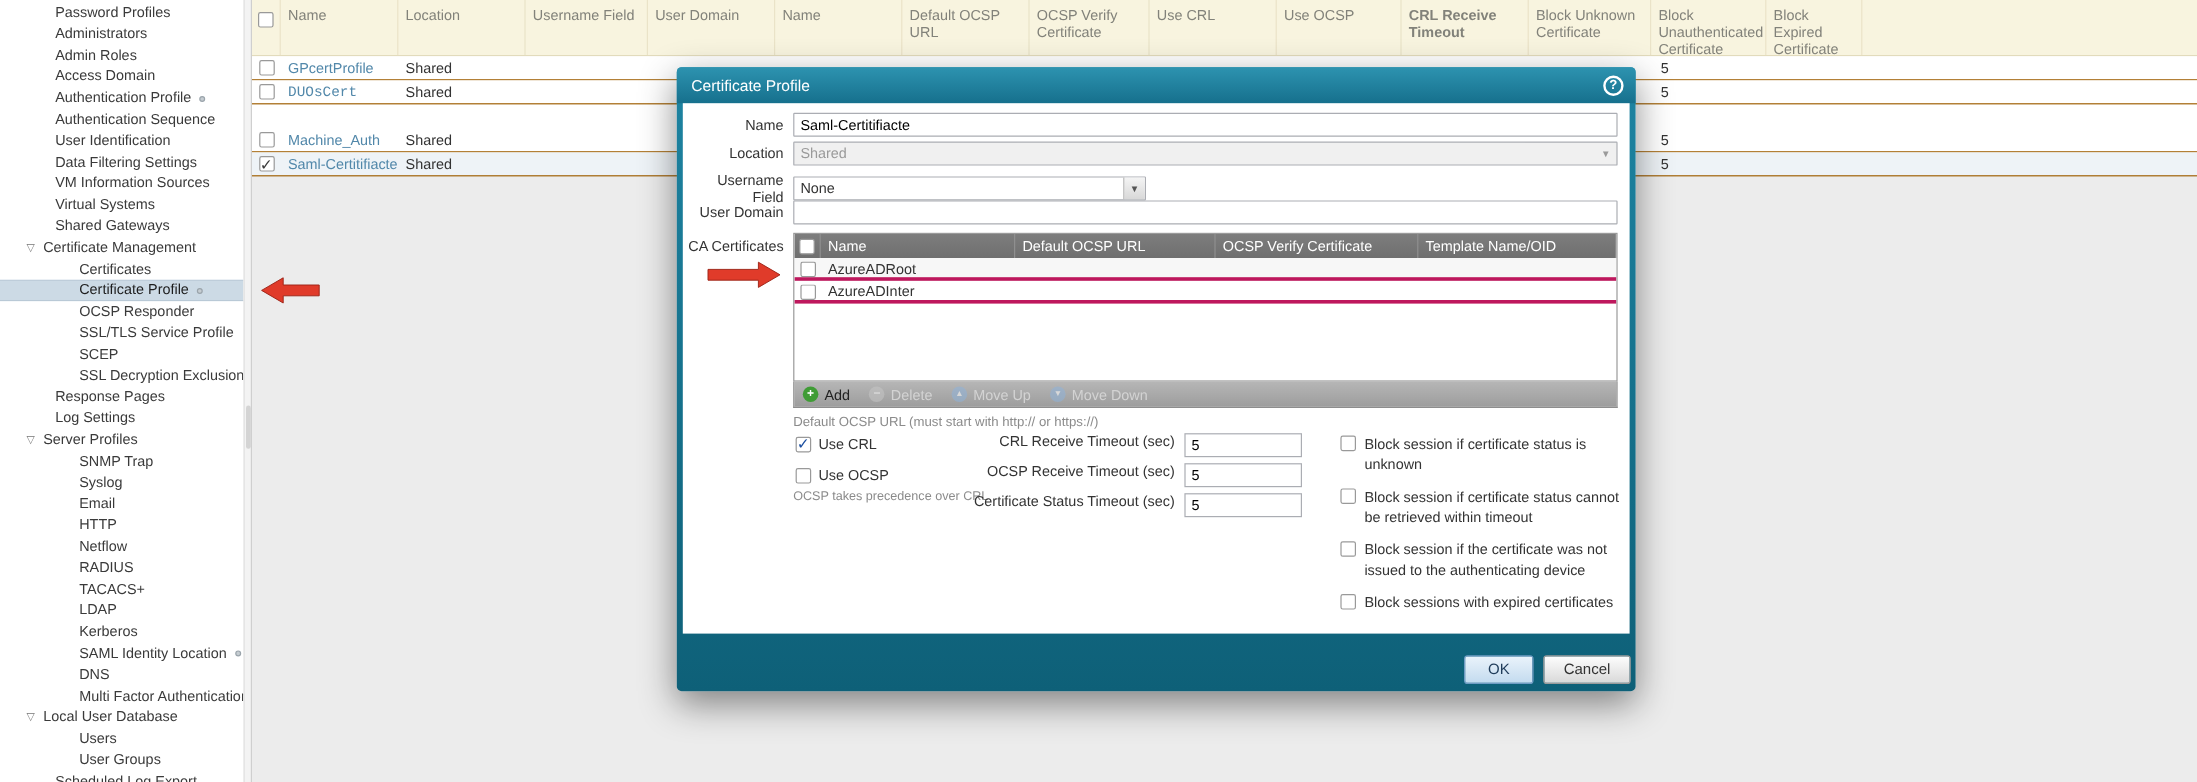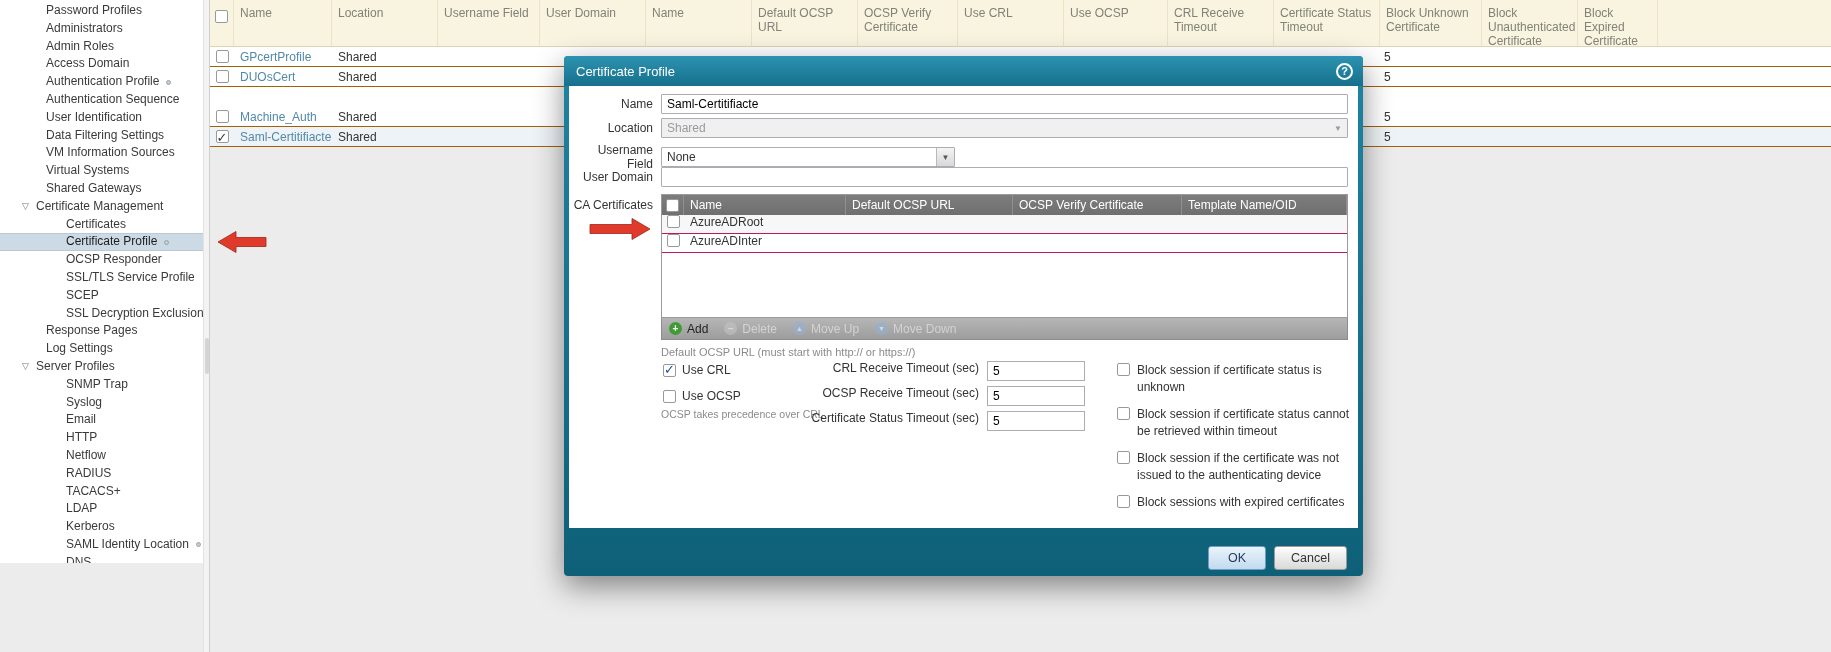--- a/index.html
+++ b/index.html
@@ -22,62 +22,62 @@
   .link{color:var(--link-blue);cursor:pointer}
 
   
   .cb{width:13px;height:13px;border:1px solid #999;background:#fff;display:inline-block;
       position:relative;border-radius:2px;flex:0 0 13px;cursor:pointer}
   .cb.checked::after{content:"\2713";position:absolute;left:0;top:-3px;font-size:13px;
       font-weight:bold;color:var(--check-blue)}
   .cb.dark.checked::after{color:#3a3a3a}
 
   
-  .sidebar{position:absolute;left:0;top:0;width:203px;height:563px;background:#fff;z-index:2;overflow:hidden;padding-top:2px}
+  .sidebar{position:absolute;left:0;top:0;width:203px;height:652px;background:#fff;z-index:2;overflow:hidden;padding-top:2px}
   .sb-item{height:17.8px;line-height:17.8px;display:flex;align-items:center;white-space:nowrap;
       color:#3a3a3a;cursor:pointer;overflow:hidden}
   .indent0{padding-left:22px}.indent1{padding-left:46px}.indent2{padding-left:66px}
   .expander{width:14px;font-size:9px;color:#777;flex:0 0 14px}
   .sb-item.selected{background:var(--sidebar-selected-bg);box-shadow:inset 0 1px 0 #b9c9d6,inset 0 -1px 0 #b9c9d6;color:#1d1d1d}
   .sb-dot{width:5px;height:5px;border-radius:50%;background:#c6cdd2;border:1px solid #9aa4ab;margin-left:7px;flex:0 0 5px}
   .side-rail{position:absolute;left:203px;top:0;width:7px;height:652px;background:#f3f3f3;
       border-right:1px solid #cfcfcf;border-left:1px solid #e2e2e2;z-index:3}
   .side-rail .grip{position:absolute;left:1px;top:338px;width:4px;height:36px;background:#d4d4d4;border-radius:2px}
 
   
   .dialog{position:absolute;left:564px;top:56px;width:799px;height:520px;z-index:10;border-radius:4px;
       background:linear-gradient(var(--accent-teal),var(--accent-teal-dark));box-shadow:0 10px 30px rgba(0,0,0,.45)}
   .dlg-header{height:30px;display:flex;align-items:center;padding:0 10px 0 12px;color:#fff;font-size:13px;
       border-radius:4px 4px 0 0;background:linear-gradient(#2d93b0,#16708d)}
   .dlg-title{flex:1}
   .help{width:17px;height:17px;border:2px solid #fff;border-radius:50%;display:flex;align-items:center;
       justify-content:center;font-size:11px;font-weight:bold;color:#fff;cursor:pointer}
   .dlg-content{position:absolute;left:5px;right:5px;top:30px;height:442px;background:#fff;overflow:hidden}
   .dlg-band{position:absolute;left:0;right:0;bottom:0;height:36px;display:flex;align-items:center;
-      justify-content:flex-end;gap:8px;padding-right:16px}
+      justify-content:flex-end;gap:8px;padding-right:4px}
 
   .frow{position:absolute;left:0;display:flex;align-items:center}
   .r-name{top:8px}.r-loc{top:32px}.r-user{top:57px}.r-dom{top:81px}
   .flabel{width:92px;text-align:right;padding-right:8px;color:#333;flex:0 0 92px}
   .input{height:20px;border:1px solid #abadb3;font-size:12px;padding:0 5px;color:#000;
       font-family:inherit;background:#fff;border-radius:1px}
   .w-full{width:687px}
   .loc-wrap{display:flex;align-items:center;justify-content:space-between;background:#f0f0f0;color:#9a9a9a}
   .dd-arrow{font-size:8px;color:#9a9a9a}
   .combo{width:294px;height:20px;border:1px solid #abadb3;display:flex;align-items:center;background:#fff;border-radius:1px;cursor:pointer}
   .combo>span:first-child{flex:1;padding:0 5px}
   .combo-btn{width:18px;height:18px;border-left:1px solid #b9b9b9;background:linear-gradient(#f4f4f4,#d8d8d8);
       display:flex;align-items:center;justify-content:center;font-size:8px;color:#555}
 
   .ca-label{position:absolute;left:0;top:112px}
   .ca-table{position:absolute;left:92px;top:108px;width:687px;height:124px;border:1px solid #9a9a9a;background:#fff;overflow:hidden}
   .ca-head{display:flex;height:20px;background:linear-gradient(#7d7d7d,var(--ca-header-bg));color:#fff}
   .ca-th{flex:0 0 auto;padding:3px 6px 0;border-right:1px solid #8f8f8f;overflow:hidden;cursor:pointer}
   .ca-cbcell{display:flex;align-items:center;justify-content:center;padding:0}
-  .ca-row{display:flex;height:19px;align-items:flex-start;border-bottom:1px solid #be185d}
+  .ca-row{display:flex;height:19px;align-items:flex-end;border-bottom:3px solid #be185d}
   .ca-row:first-child{background:#f7f7f7}
   .ca-td{flex:0 0 auto;padding:0 6px;overflow:hidden;white-space:nowrap}
 
   .tb{position:absolute;left:92px;top:232px;width:687px;height:22px;display:flex;align-items:center;gap:16px;
       padding:0 7px;background:linear-gradient(#b6b6b6,var(--toolbar-bg));border:1px solid #8d8d8d;border-top:none}
   .tb-item{display:flex;align-items:center;gap:5px;color:#222;cursor:pointer}
   .tb-item.disabled{color:#d3d3d3;cursor:default}
   .tb-icon{width:13px;height:13px;border-radius:50%;color:#fff;font-size:10px;line-height:13px;text-align:center;font-weight:bold}
   .icon-plus{background:#3f9c35}
   .icon-minus{background:#c6c6c6}
@@ -122,22 +122,21 @@
         </div>
         <div class="th" style="width: 98px;">Name</div>
         <div class="th" style="width: 106px;">Location</div>
         <div class="th" style="width: 102px;">Username Field</div>
         <div class="th" style="width: 106px;">User Domain</div>
         <div class="th" style="width: 106px;">Name</div>
         <div class="th" style="width: 106px;">Default OCSP URL</div>
         <div class="th" style="width: 100px;">OCSP Verify Certificate</div>
         <div class="th" style="width: 106px;">Use CRL</div>
         <div class="th" style="width: 104px;">Use OCSP</div>
-        <div class="th" style="width: 106px;">CRL Receive Timeout</div>
-        <div class="th" style="width: 106px;">Certificate Status Timeout</div>
+        <div class="th" style="width: 106px; font-weight: bold;">CRL Receive Timeout</div>
         <div class="th" style="width: 102px;">Block Unknown Certificate</div>
         <div class="th" style="width: 96px;">Block Unauthenticated Certificate</div>
         <div class="th" style="width: 80px;">Block Expired Certificate</div>
       </div>
     <div class="tbody">
         <div class="trow">
           <div class="td td-cb" style="width: 24px;">
             <span class="cb dark"></span>
           </div>
           <div class="td" style="width: 98px;"><span class="link">GPcertProfile</span></div>
@@ -154,21 +153,21 @@
           <div class="td" style="width: 106px;">5</div>
           <div class="td" style="width: 102px;"></div>
           <div class="td" style="width: 106px;"></div>
           <div class="td" style="width: 96px;"></div>
           <div class="td" style="width: 80px;"></div>
         </div>
         <div class="trow">
           <div class="td td-cb" style="width: 24px;">
             <span class="cb dark"></span>
           </div>
-          <div class="td" style="width: 98px;"><span class="link">DUOsCert</span></div>
+          <div class="td" style="width: 98px; font-family: Liberation Mono, monospace;"><span class="link">DUOsCert</span></div>
           <div class="td" style="width: 106px;">Shared</div>
           <div class="td" style="width: 102px;"></div>
           <div class="td" style="width: 106px;"></div>
           <div class="td" style="width: 106px;"></div>
           <div class="td" style="width: 106px;"></div>
           <div class="td" style="width: 100px;"></div>
           <div class="td" style="width: 106px;"></div>
           <div class="td" style="width: 104px;"></div>
           <div class="td" style="width: 106px;"></div>
           <div class="td" style="width: 104px;"></div>

